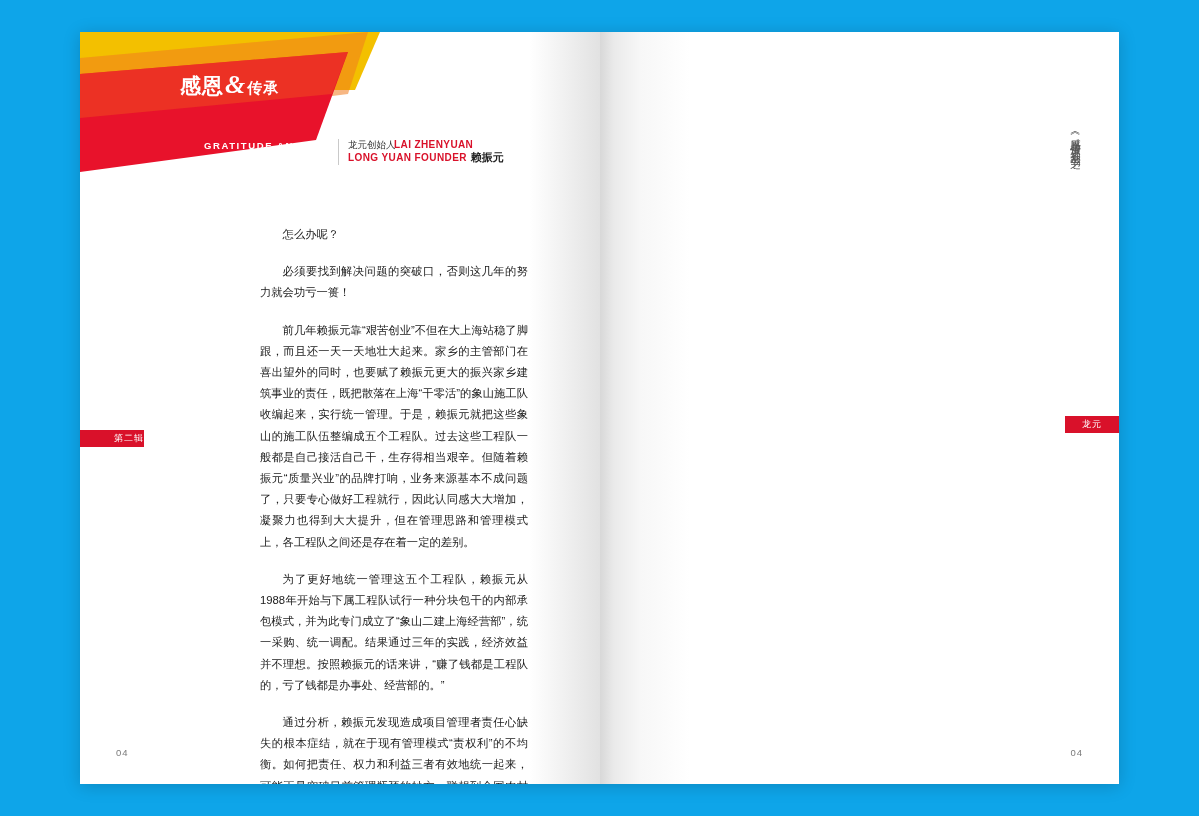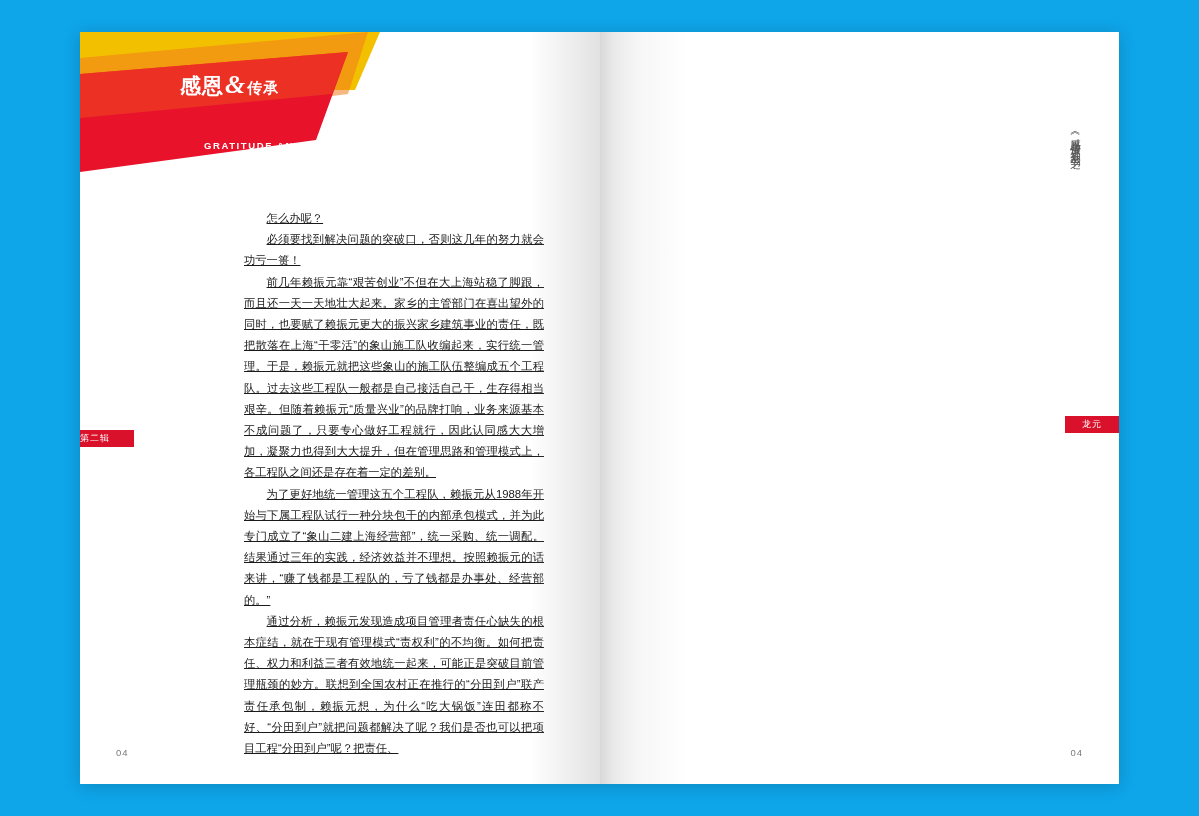--- a/index.html
+++ b/index.html
@@ -146,37 +146,36 @@
     left: 164px;
     top: 176px;
     width: 300px;
     font-family: "Liberation Sans", sans-serif;
     font-size: 11.3px;
     line-height: 21.2px;
     color: #1a1a1a;
     text-align: justify;
   }
   .body-text p {
-    margin: 0;
-    text-decoration: underline;
+    margin: 16px;
   }
   .indent2 { text-indent: 2em; }
 
   
   .tab-left {
     position: absolute;
     left: 0;
     top: 398px;
-    width: 54px;
+    width: 64px;
     height: 17px;
     background: #d9112a;
     color: #fff;
     font-size: 9px;
     line-height: 17px;
-    text-align: left;
+    text-align: right;
     letter-spacing: 1px;
   }
   .tab-right {
     position: absolute;
     right: 0;
     top: 384px;
     width: 54px;
     height: 17px;
     background: #d9112a;
     color: #fff;
@@ -239,20 +238,31 @@
         </svg>
         <div class="banner-title">
           <span>感恩</span><span class="amp">&amp;</span><span class="sub2">传承</span>
         </div>
         <div class="banner-en">
           <span>GRATITUDE AND</span>
           <span class="l2">INHERITANCE</span>
         </div>
       </div>
 
+      <div class="author-block">
+        <div class="divider"></div>
+        <div class="row">
+          <span class="cn">龙元创始人</span>
+          <span class="en">LAI ZHENYUAN</span>
+        </div>
+        <div class="row">
+          <span class="en nowrap">LONG YUAN FOUNDER</span>
+          <span class="name">赖振元</span>
+        </div>
+      </div>
 
       <div class="body-text">
         <p class="indent2">怎么办呢？</p>
         <p class="indent2">必须要找到解决问题的突破口，否则这几年的努力就会功亏一篑！</p>
         <p class="indent2">前几年赖振元靠“艰苦创业”不但在大上海站稳了脚跟，而且还一天一天地壮大起来。家乡的主管部门在喜出望外的同时，也要赋了赖振元更大的振兴家乡建筑事业的责任，既把散落在上海“干零活”的象山施工队收编起来，实行统一管理。于是，赖振元就把这些象山的施工队伍整编成五个工程队。过去这些工程队一般都是自己接活自己干，生存得相当艰辛。但随着赖振元“质量兴业”的品牌打响，业务来源基本不成问题了，只要专心做好工程就行，因此认同感大大增加，凝聚力也得到大大提升，但在管理思路和管理模式上，各工程队之间还是存在着一定的差别。</p>
         <p class="indent2">为了更好地统一管理这五个工程队，赖振元从1988年开始与下属工程队试行一种分块包干的内部承包模式，并为此专门成立了“象山二建上海经营部”，统一采购、统一调配。结果通过三年的实践，经济效益并不理想。按照赖振元的话来讲，“赚了钱都是工程队的，亏了钱都是办事处、经营部的。”</p>
         <p class="indent2">通过分析，赖振元发现造成项目管理者责任心缺失的根本症结，就在于现有管理模式“责权利”的不均衡。如何把责任、权力和利益三者有效地统一起来，可能正是突破目前管理瓶颈的妙方。联想到全国农村正在推行的“分田到户”联产责任承包制，赖振元想，为什么“吃大锅饭”连田都称不好、“分田到户”就把问题都解决了呢？我们是否也可以把项目工程“分田到户”呢？把责任、</p>
       </div>
 
       <div class="tab-left">第二辑</div>

